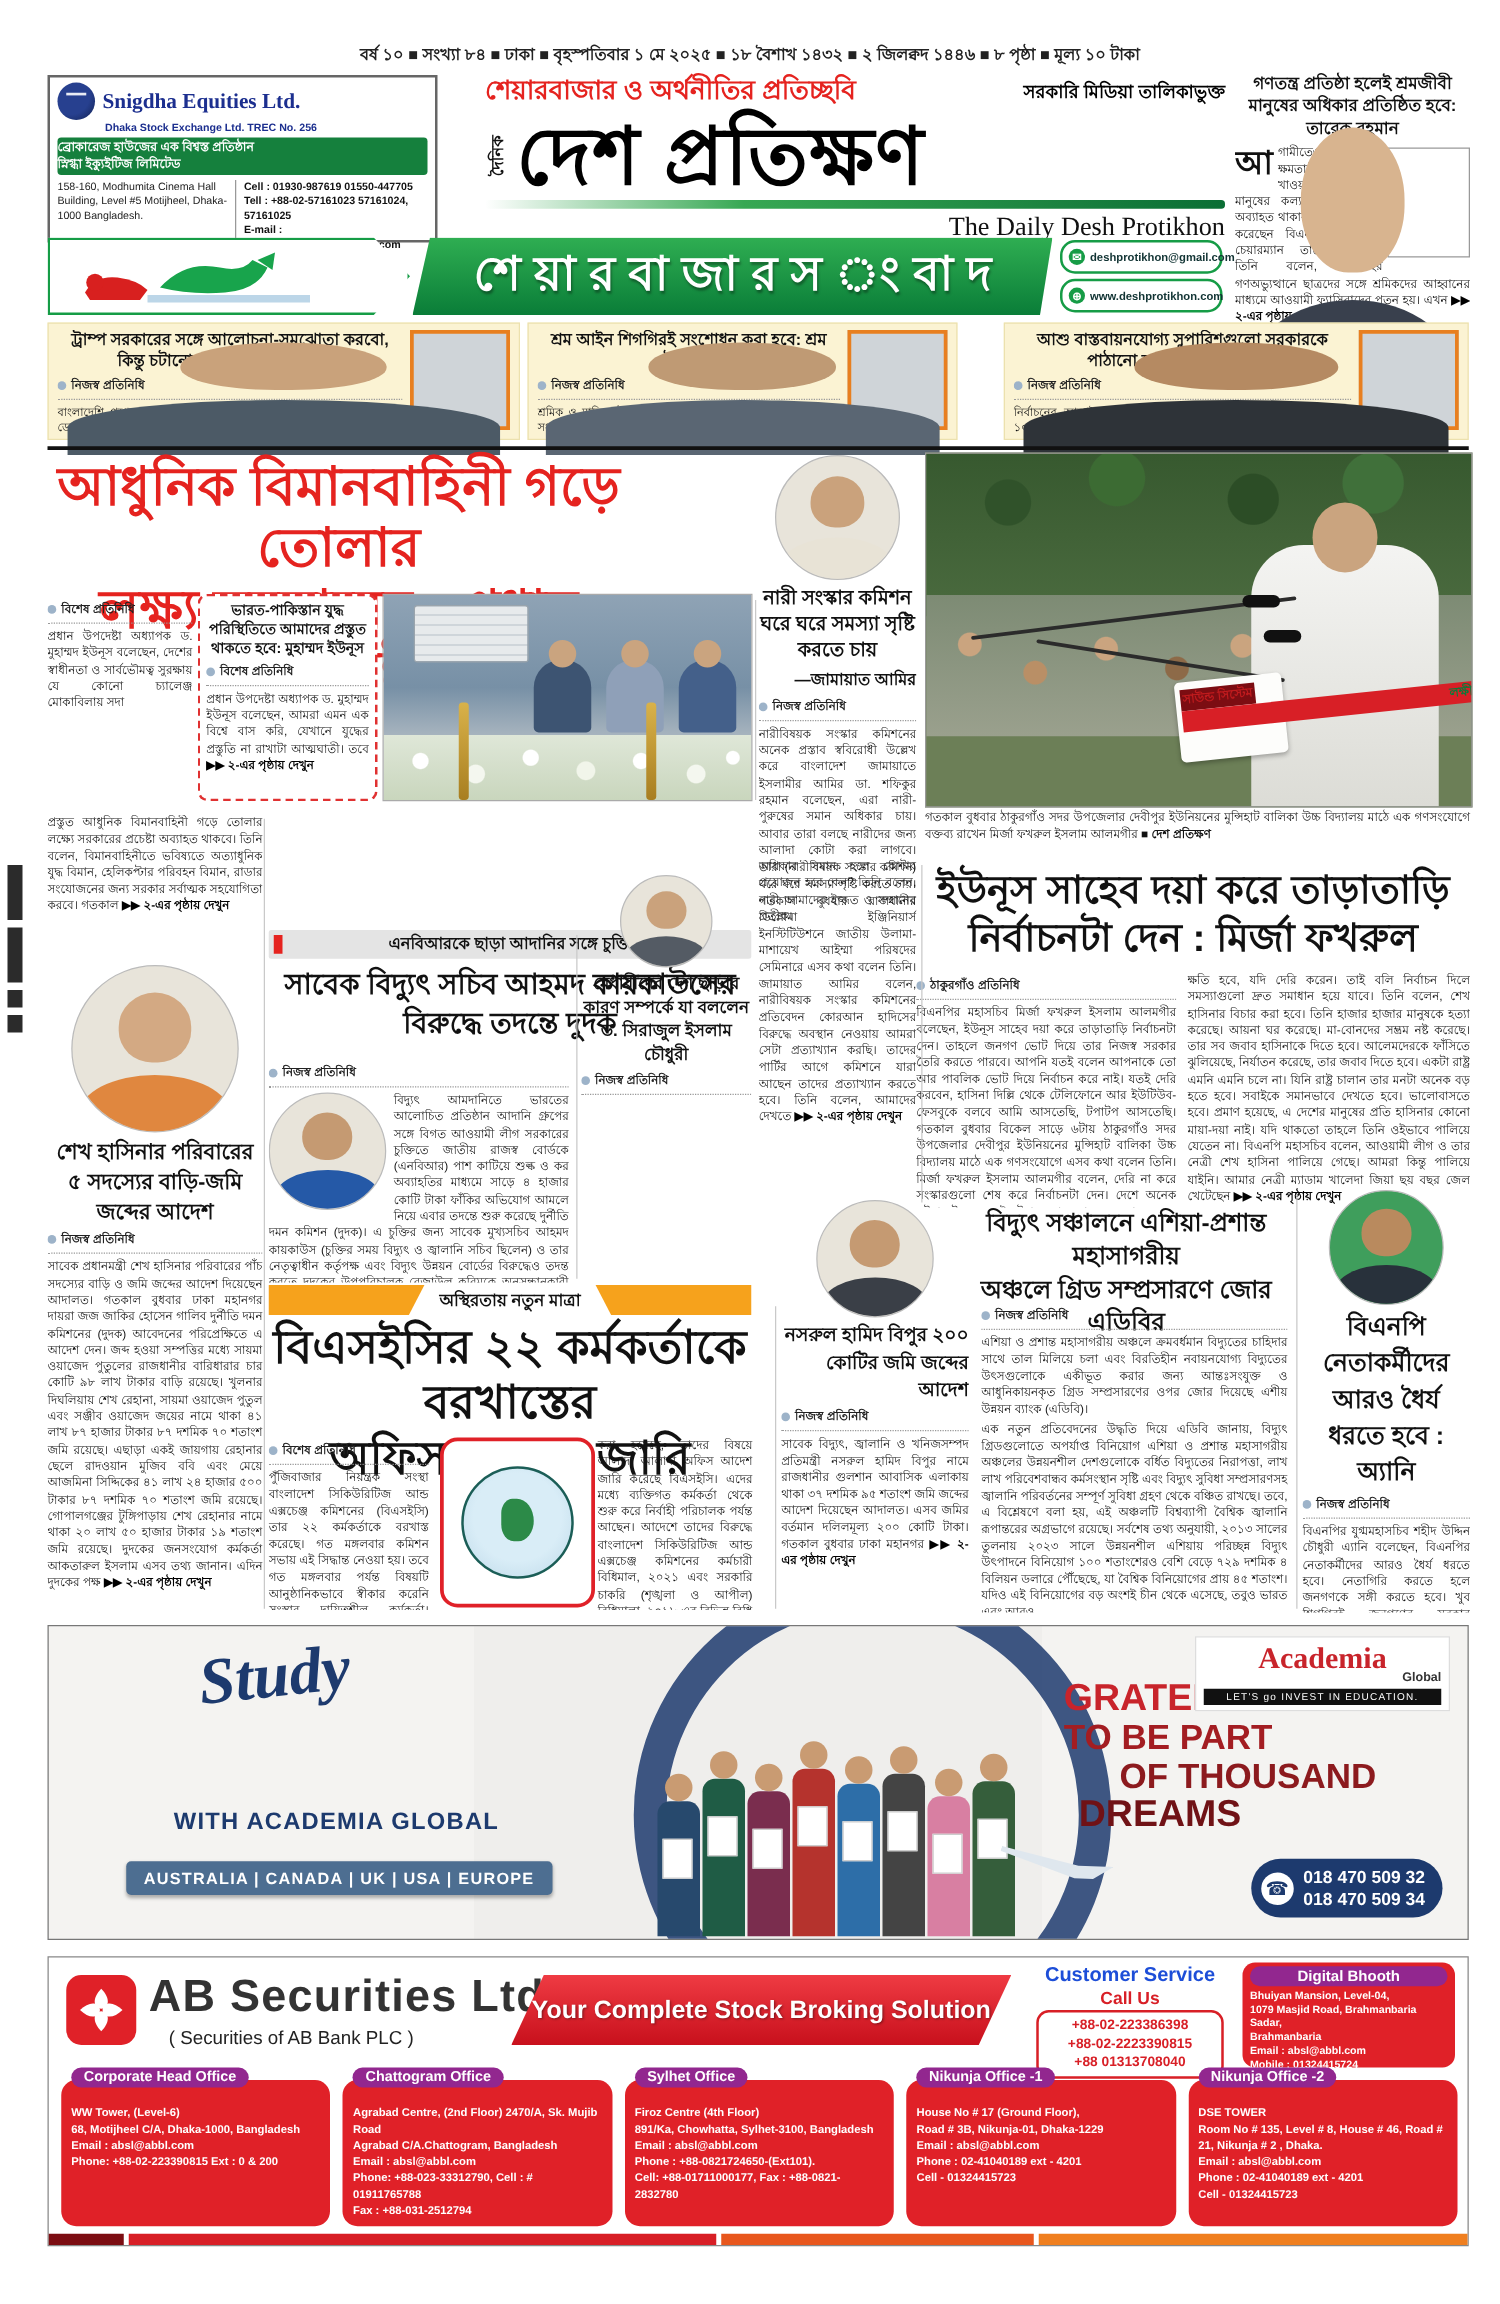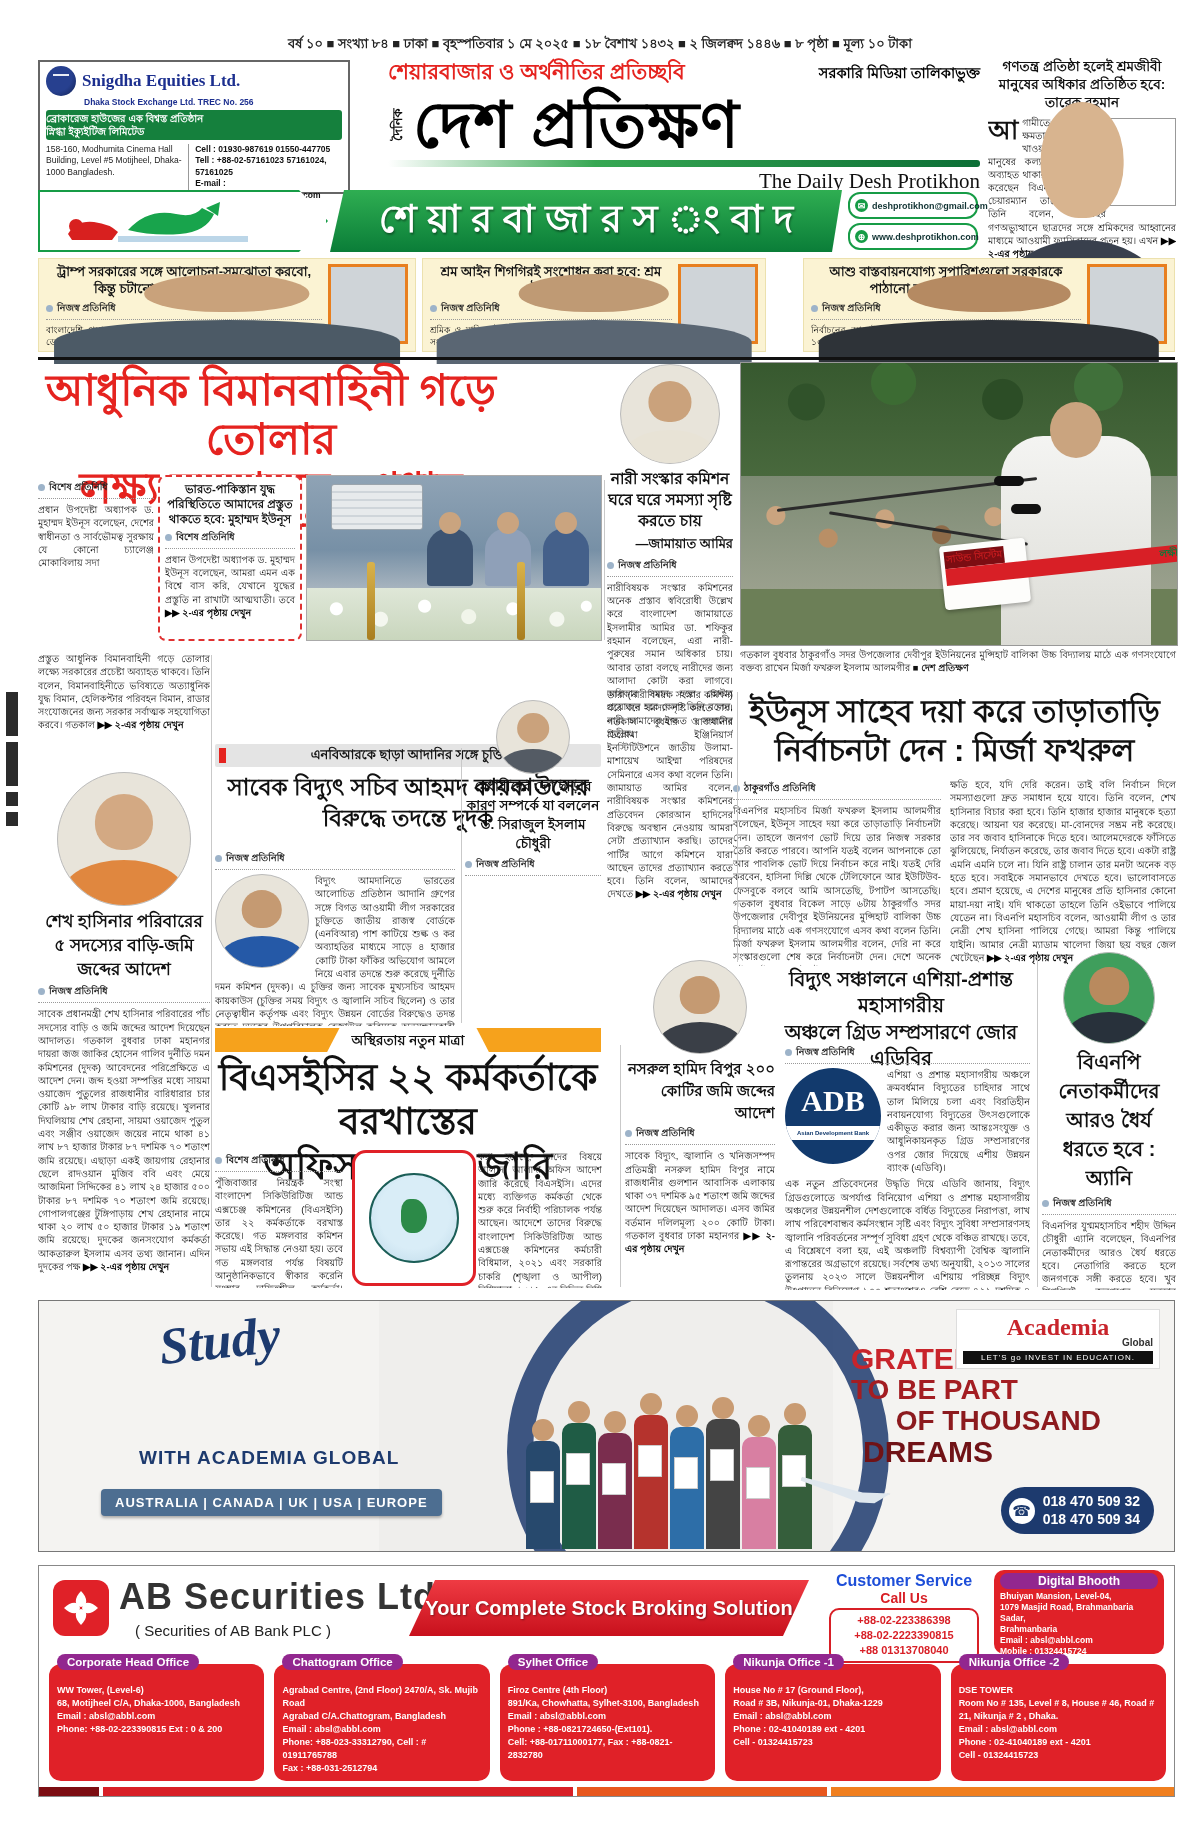--- a/index.html
+++ b/index.html
@@ -469,24 +469,20 @@
   <div class="abs adb-hl">
     <div>বিদ্যুৎ সঞ্চালনে এশিয়া-প্রশান্ত মহাসাগরীয়</div>
     <div>অঞ্চলে গ্রিড সম্প্রসারণে জোর এডিবির</div>
   </div>
   <div class="abs adb-block clip">
     <div class="byline">
         <span class="dot"></span>
         <span>নিজস্ব প্রতিনিধি</span>
       </div>
     <div class="adb-row">
-      <div class="adb-logo">
-        <div class="adb-t">ADB</div>
-        <div class="adb-band">Asian Development Bank</div>
-      </div>
       <div class="body-sm jc" style="flex:1">এশিয়া ও প্রশান্ত মহাসাগরীয় অঞ্চলে ক্রমবর্ধমান বিদ্যুতের চাহিদার সাথে তাল মিলিয়ে চলা এবং বিরতিহীন নবায়নযোগ্য বিদ্যুতের উৎসগুলোকে একীভূত করার জন্য আন্তঃসংযুক্ত ও আধুনিকায়নকৃত গ্রিড সম্প্রসারণের ওপর জোর দিয়েছে এশীয় উন্নয়ন ব্যাংক (এডিবি)।</div>
     </div>
     <div class="body-sm jc" style="margin-top:3px"><span>এক নতুন প্রতিবেদনের উদ্ধৃতি দিয়ে এডিবি জানায়, বিদ্যুৎ গ্রিডগুলোতে অপর্যাপ্ত বিনিয়োগ এশিয়া ও প্রশান্ত মহাসাগরীয় অঞ্চলের উন্নয়নশীল দেশগুলোকে বর্ধিত বিদ্যুতের নিরাপত্তা, লাখ লাখ পরিবেশবান্ধব কর্মসংস্থান সৃষ্টি এবং বিদ্যুৎ সুবিধা সম্প্রসারণসহ জ্বালানি পরিবর্তনের সম্পূর্ণ সুবিধা গ্রহণ থেকে বঞ্চিত রাখছে। তবে, এ বিশ্লেষণে বলা হয়, এই অঞ্চলটি বিশ্বব্যাপী বৈশ্বিক জ্বালানি রূপান্তরের অগ্রভাগে রয়েছে। সর্বশেষ তথ্য অনুযায়ী, ২০১৩ সালের তুলনায় ২০২৩ সালে উন্নয়নশীল এশিয়ায় পরিচ্ছন্ন বিদ্যুৎ উৎপাদনে বিনিয়োগ ১০০ শতাংশেরও বেশি বেড়ে ৭২৯ দশমিক ৪ বিলিয়ন ডলারে পৌঁছেছে, যা বৈশ্বিক বিনিয়োগের প্রায় ৪৫ শতাংশ। যদিও এই বিনিয়োগের বড় অংশই চীন থেকে এসেছে, তবুও ভারত এবং আরও</span> </div>
   </div>
 
   <div class="abs annie clip">
     <div style="display:flex;justify-content:center;">
         <div class="circ portrait" style="width:90px;height:90px;--suit:#28313b;--skin:#b98a5e;background:#3f9e5c"></div>
       </div>
     <div class="an-hl">বিএনপি নেতাকর্মীদের আরও ধৈর্য ধরতে হবে : অ্যানি</div>

